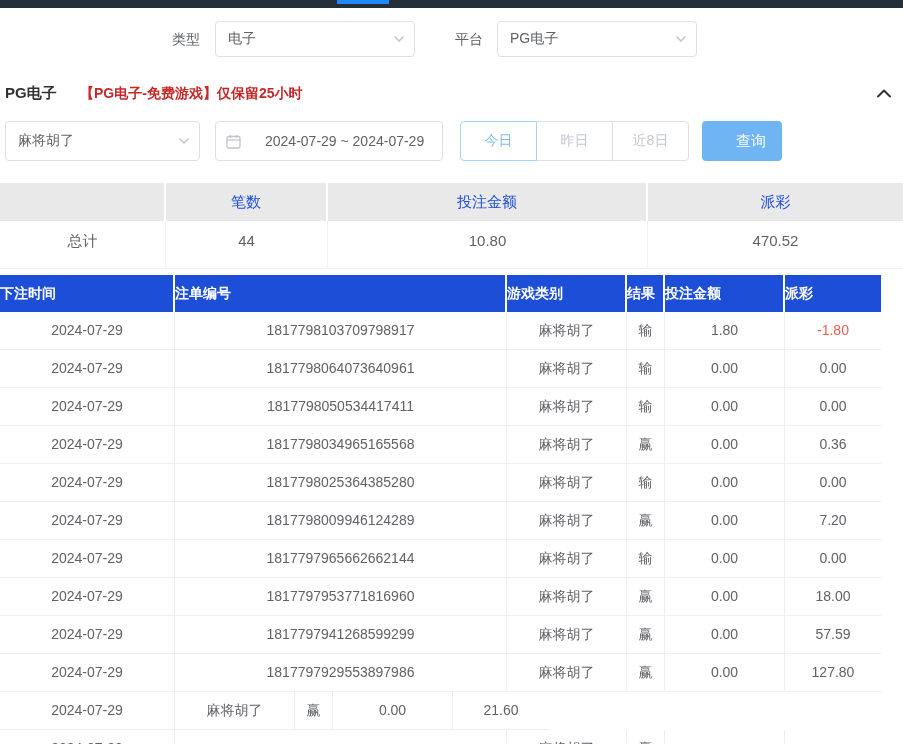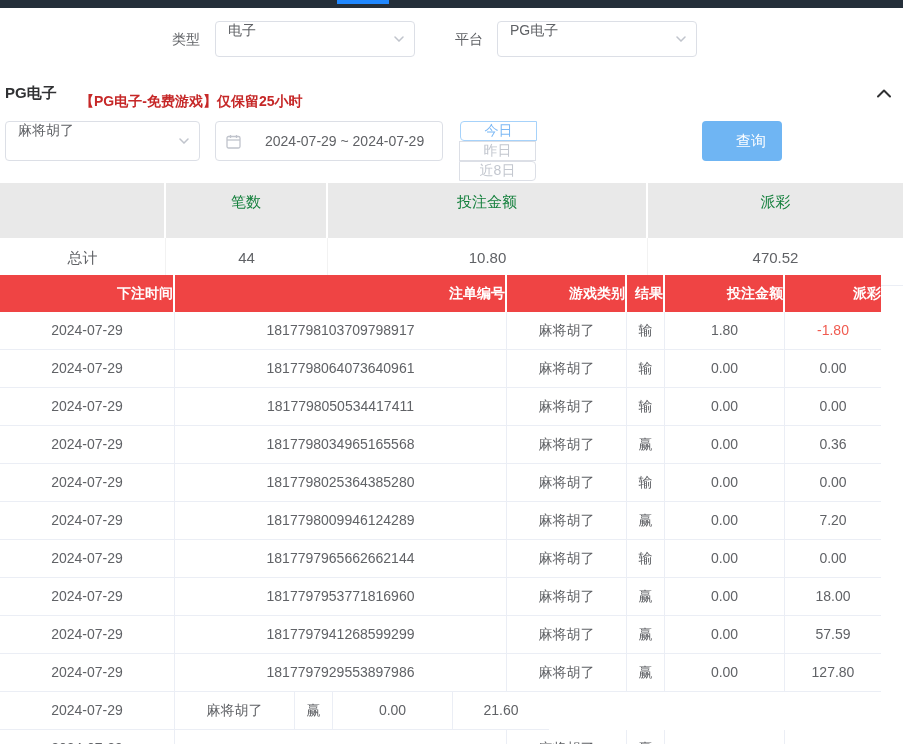--- a/index.html
+++ b/index.html
@@ -10,64 +10,64 @@
   
   .topbar { position:absolute; top:0; left:0; width:903px; height:8px; background:#252f3a; }
   .tab-indicator { position:absolute; top:0; left:337px; width:52px; height:4px; background:#2188ff; cursor:pointer; }
 
   
   .filter-row { position:absolute; top:21px; left:0; width:903px; height:36px;border-radius:7px; }
   .flabel { position:absolute; top:0; height:36px; line-height:36px; font-size:14px; color:#606266; }
   .lab-type { left:172px; }
   .lab-platform { left:455px; }
   .select { position:absolute; height:36px; border:1px solid #dcdfe6; border-radius:4px; background:#fff;
-            display:flex; padding:0 30px 0 12px; cursor:pointer; }
+            display:flex; align-items:center; padding:0 30px 0 12px; cursor:pointer; }
   .sel-type { left:215px; top:0; width:200px; }
   .sel-platform { left:497px; top:0; width:200px; }
   .sel-text { font-size:14px; color:#606266; white-space:nowrap; }
   .caret { position:absolute; right:10px; top:50%; margin-top:-3px; }
 
   
   .section-header { position:absolute; top:82px; left:0; width:903px; height:22px; }
   .sec-title { position:absolute; left:5px; top:0; line-height:22px; font-size:15px; font-weight:700; color:#303133; white-space:nowrap; }
-  .sec-notice { position:absolute; left:80px; top:0; line-height:22px; font-size:14px; font-weight:700; color:#c62828; white-space:nowrap;margin-top:8px; }
+  .sec-notice { position:absolute; left:80px; top:0; line-height:22px; font-size:14px; font-weight:700; color:#c62828; white-space:nowrap; }
   .collapse-btn { position:absolute; right:9px; top:3px; width:20px; height:16px; cursor:pointer; background:none; border:none; }
 
   
   .query-row { position:absolute; top:121px; left:0; width:903px; height:40px; }
   .sel-game { left:5px; top:0; width:195px; height:40px; }
   .date-input { position:absolute; left:215px; top:0; width:228px; height:40px; border:1px solid #dcdfe6;
                 border-radius:4px; display:flex; align-items:center; gap:24px; padding:0 10px; cursor:pointer; background:#fff; }
   .date-text { font-size:14px; color:#606266; white-space:nowrap; }
-  .btn-group { position:absolute; left:460px; top:0; height:40px; display:flex;flex-direction:column; }
+  .btn-group { position:absolute; left:460px; top:0; height:40px; display:flex; }
   .gbtn { width:77px; height:40px; border:1px solid #dcdfe6; background:#fff; font-size:14px; color:#c3c7cf;
           cursor:pointer; font-family:inherit; }
   .gbtn + .gbtn { margin-left:-1px; }
   .gbtn:first-child { border-radius:4px 0 0 4px; }
   .gbtn:last-child { border-radius:0 4px 4px 0; }
   .gbtn.active { color:#7db9f5; border-color:#a6d2fa; position:relative; z-index:1; }
   .search-btn { position:absolute; left:702px; top:0; width:80px; height:40px; background:#6fb5f3; border:none;
                 border-radius:4px; color:#fff; font-size:15px; cursor:pointer; font-family:inherit;padding-left:18px; }
 
   
   .summary { position:absolute; top:183px; left:0; width:903px; }
   .srow { display:flex; }
-  .sh { height:55px; line-height:38px; background:#e9e9e9; border-right:2px solid #fff; text-align:center;
-        font-size:15px; color:#15803d; }
+  .sh { height:38px; line-height:38px; background:#e9e9e9; border-right:2px solid #fff; text-align:center;
+        font-size:15px; color:#1d4ed8; }
   .sh:last-child { border-right:none; }
   .sd { height:48px; line-height:40px; background:#fff; border-right:1px solid #f2f2f2; border-bottom:1px solid #ebeef5;
         text-align:center; font-size:15px; color:#606266; }
   .sd:last-child { border-right:none; }
   .s1 { width:166px; } .s2 { width:162px; } .s3 { width:320px; } .s4 { width:255px; }
 
   
   .bet-table { position:absolute; top:275px; left:0; width:903px; }
   .thead { display:flex; }
-  .th { height:37px; line-height:37px; background:#ef4444; border-right:2px solid #fff; color:#fff;
-        font-size:14px; font-weight:700; text-align:right; }
+  .th { height:37px; line-height:37px; background:#1d4ed8; border-right:2px solid #fff; color:#fff;
+        font-size:14px; font-weight:700; text-align:left; }
   .th:last-child { border-right:none; }
   .trow { display:flex; }
   .td { height:38px; line-height:37px; border-bottom:1px solid #ebeef5; border-right:1px solid #ebeef5;
         text-align:center; font-size:14px; color:#606266; background:#fff; white-space:nowrap; overflow:hidden; }
   .td:last-child { border-right:none; }
   .td.neg { color:#f05b50; }
   .c1 { width:175px; } .c2 { width:332px; } .c3 { width:120px; } .c4 { width:38px; } .c5 { width:120px; } .c6 { width:96px; }
 </style>
 </head>
 <body>

